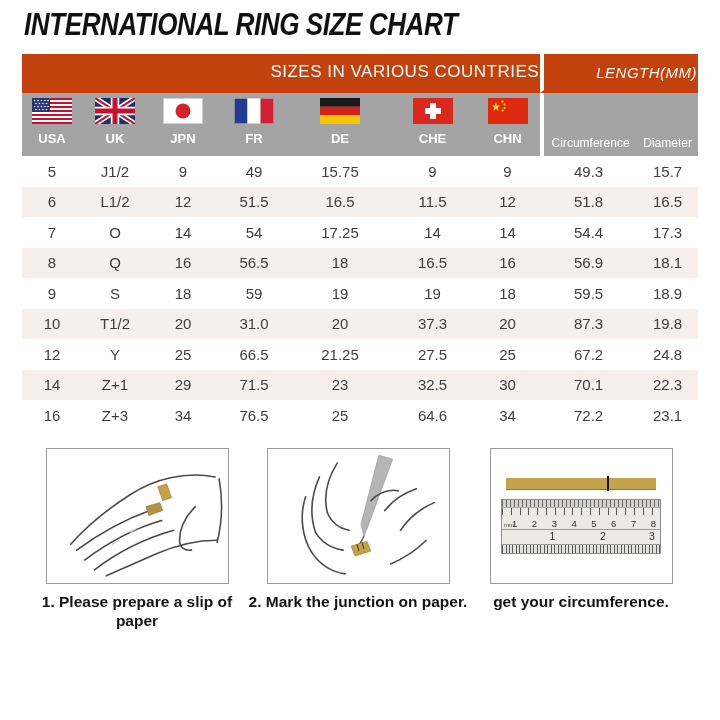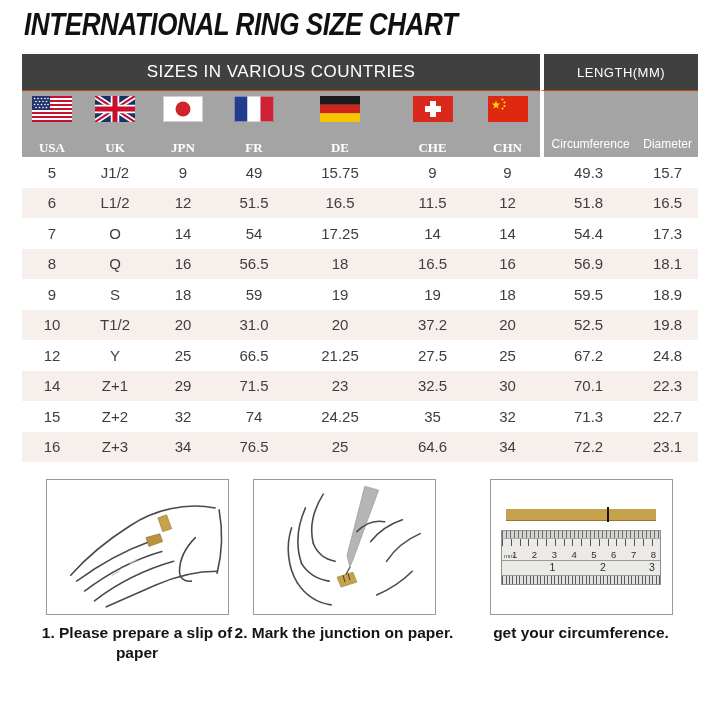--- a/index.html
+++ b/index.html
@@ -7,38 +7,38 @@
   .page{position:relative;width:720px;height:720px;background:#fff;}
 
   
   .title{display:inline-block;margin:7px 0 0 24px;font-size:31px;font-weight:bold;
     font-style:italic;color:#111;letter-spacing:-0.5px;white-space:nowrap;
     transform:scaleX(0.84);transform-origin:left center;}
 
   
   table.chart{margin:11px 0 0 22px;width:676px;border-collapse:separate;border-spacing:0;
     table-layout:fixed;}
-  .gh{background:#404040;color:#fff;font-weight:normal;font-size:17px;height:34px;
-    text-align:center;border-bottom:1px solid #c2410c;letter-spacing:0.5px;}
-  .gh.right{border-left:4px solid #fff;font-size:13px;}
+  .gh{background:#c2410c;color:#fff;font-weight:normal;font-size:17px;height:34px;
+    text-align:right;border-bottom:3px solid #c2410c;letter-spacing:0.5px;}
+  .gh.right{border-left:4px solid #fff;font-size:15px;font-style:italic;}
   .flag-cell{background:#a4a4a4;height:56px;vertical-align:top;padding-top:5px;}
   .flag-cell .flag{display:block;width:40px;height:26px;margin:0 auto;line-height:0;}
   .flag-cell .flag svg{display:block;}
-  .flag-cell .flag-label{display:block;margin-top:18px;color:#fff;font-size:13px;text-align:center;font-family:Liberation Serif, serif;}
+  .flag-cell .flag-label{display:block;margin-top:7px;color:#fff;font-size:13px;text-align:center;}
   .lenlab{background:#a4a4a4;color:#fff;font-weight:normal;font-size:12px;
     vertical-align:bottom;padding-bottom:6px;height:56px;}
   .lenlab.first{border-left:4px solid #fff;}
   tbody td{height:30.5px;text-align:center;font-size:15px;color:#3e3e3e;padding:0;}
   tbody tr:nth-child(even){background:#f6efec;}
   tbody tr:nth-child(odd){background:#fff;}
 
   
   .steps{position:relative;margin-top:17px;height:185px;}
   .step{position:absolute;top:0;width:230px;text-align:center;}
-  .step1{left:22px;} .step2{left:229px;} .step3{left:466px;}
+  .step1{left:22px;} .step2{left:243px;} .step3{left:466px;}
   .box{width:183px;height:136px;border:1px solid #9a9a9a;margin:0 auto;background:#fff;
     display:flex;flex-direction:column;align-items:center;justify-content:center;box-sizing:border-box;}
   .caption{margin-top:8px;font-size:15.5px;font-weight:bold;color:#151515;line-height:1.28;}
 
   
   .strip{width:150px;height:11px;background:#c6a24c;border-bottom:1px solid #95782f;
     position:relative;margin-bottom:9px;}
   .strip .mark{position:absolute;left:67%;top:-2px;width:2px;height:15px;background:#151515;}
   .ruler{width:158px;border:1px solid #8d8d8d;background:#eceae7;}
   .r-top{height:7px;background-color:#d6d4d0;border-bottom:1px solid #b0aeaa;
@@ -243,23 +243,23 @@
           <td>18</td>
           <td>59.5</td>
           <td>18.9</td>
         </tr>
         <tr>
           <td>10</td>
           <td>T1/2</td>
           <td>20</td>
           <td>31.0</td>
           <td>20</td>
-          <td>37.2</td>
+          <td>37.3</td>
           <td>20</td>
-          <td>52.5</td>
+          <td>87.3</td>
           <td>19.8</td>
         </tr>
         <tr>
           <td>12</td>
           <td>Y</td>
           <td>25</td>
           <td>66.5</td>
           <td>21.25</td>
           <td>27.5</td>
           <td>25</td>
@@ -269,31 +269,20 @@
         <tr>
           <td>14</td>
           <td>Z+1</td>
           <td>29</td>
           <td>71.5</td>
           <td>23</td>
           <td>32.5</td>
           <td>30</td>
           <td>70.1</td>
           <td>22.3</td>
-        </tr>
-        <tr>
-          <td>15</td>
-          <td>Z+2</td>
-          <td>32</td>
-          <td>74</td>
-          <td>24.25</td>
-          <td>35</td>
-          <td>32</td>
-          <td>71.3</td>
-          <td>22.7</td>
         </tr>
         <tr>
           <td>16</td>
           <td>Z+3</td>
           <td>34</td>
           <td>76.5</td>
           <td>25</td>
           <td>64.6</td>
           <td>34</td>
           <td>72.2</td>

